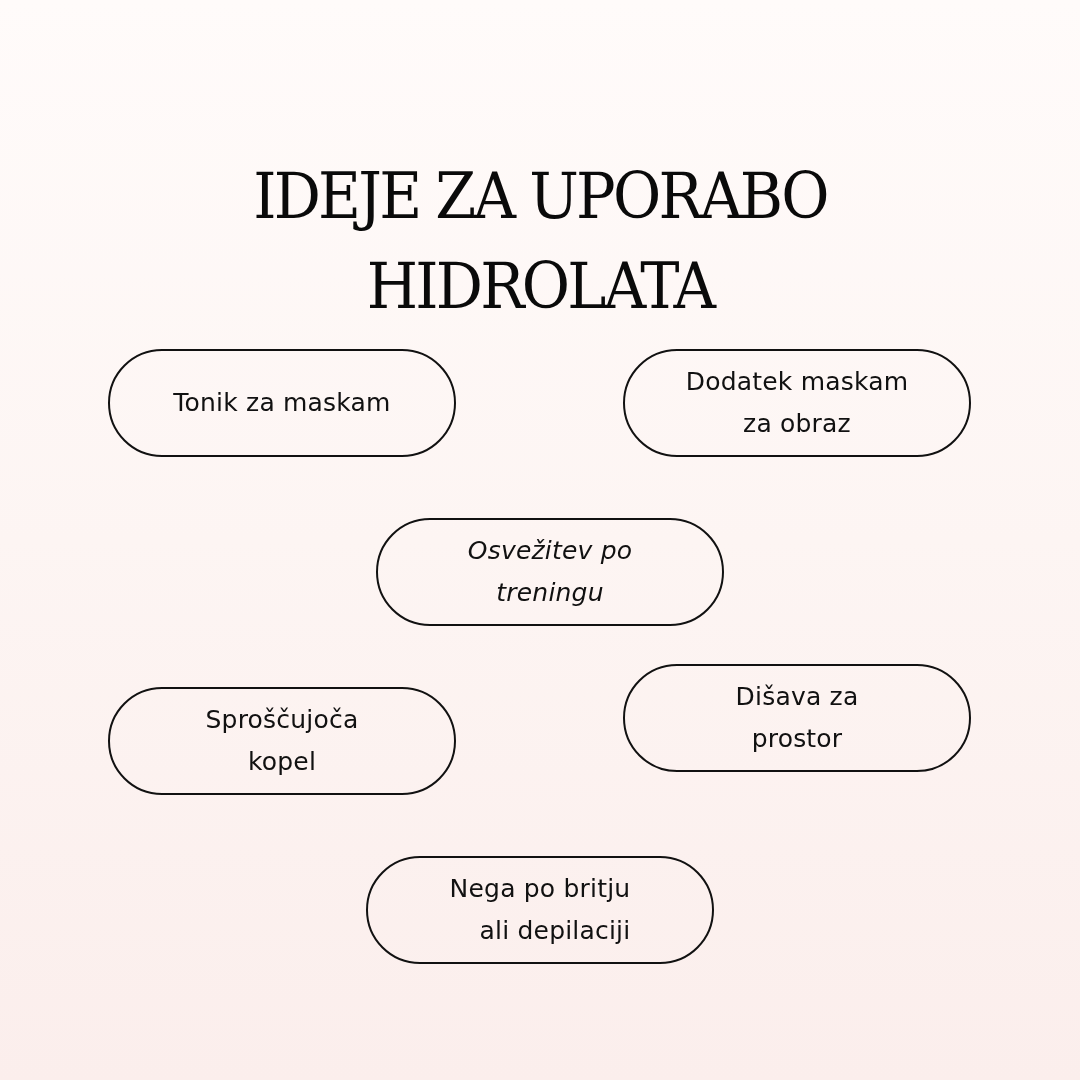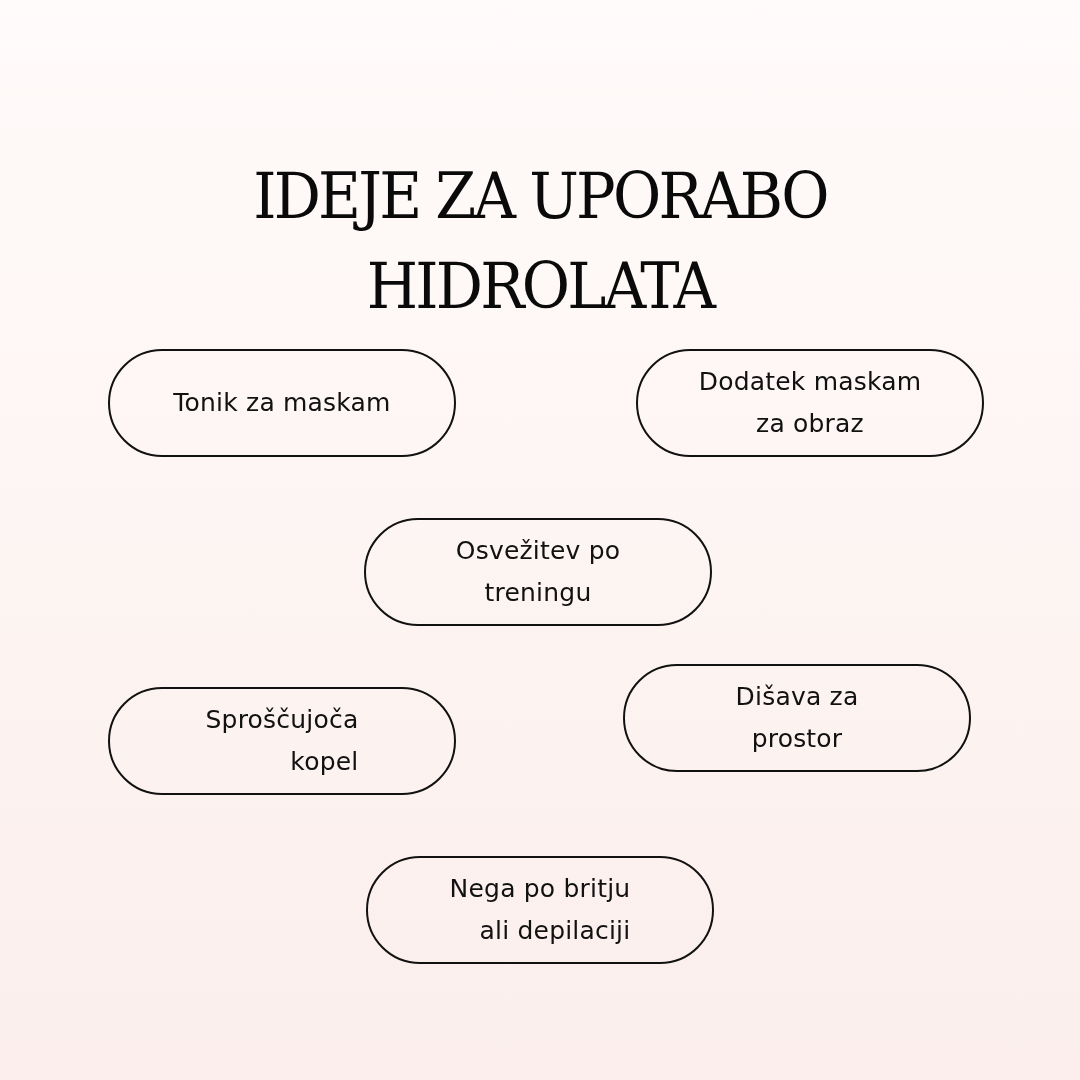--- a/index.html
+++ b/index.html
@@ -42,31 +42,31 @@
 
 <h1 class="title">
   <span>IDEJE ZA UPORABO</span>
   <span>HIDROLATA</span>
 </h1>
 
 <div class="pill" style="left:108px; top:349px;">
   <span class="pill-text">Tonik za maskam</span>
 </div>
 
-<div class="pill" style="left:636px; top:349px;">
+<div class="pill" style="left:623px; top:349px;">
   <span class="pill-text">Dodatek maskam
 za obraz</span>
 </div>
 
-<div class="pill" style="left:364px; top:518px;">
+<div class="pill" style="left:376px; top:518px;font-style:italic;">
   <span class="pill-text">Osvežitev po
 treningu</span>
 </div>
 
-<div class="pill" style="left:108px; top:687px;text-align:right;">
+<div class="pill" style="left:108px; top:687px;">
   <span class="pill-text">Sproščujoča
 kopel</span>
 </div>
 
 <div class="pill" style="left:623px; top:664px;">
   <span class="pill-text">Dišava za
 prostor</span>
 </div>
 
 <div class="pill" style="left:366px; top:856px;text-align:right;">

